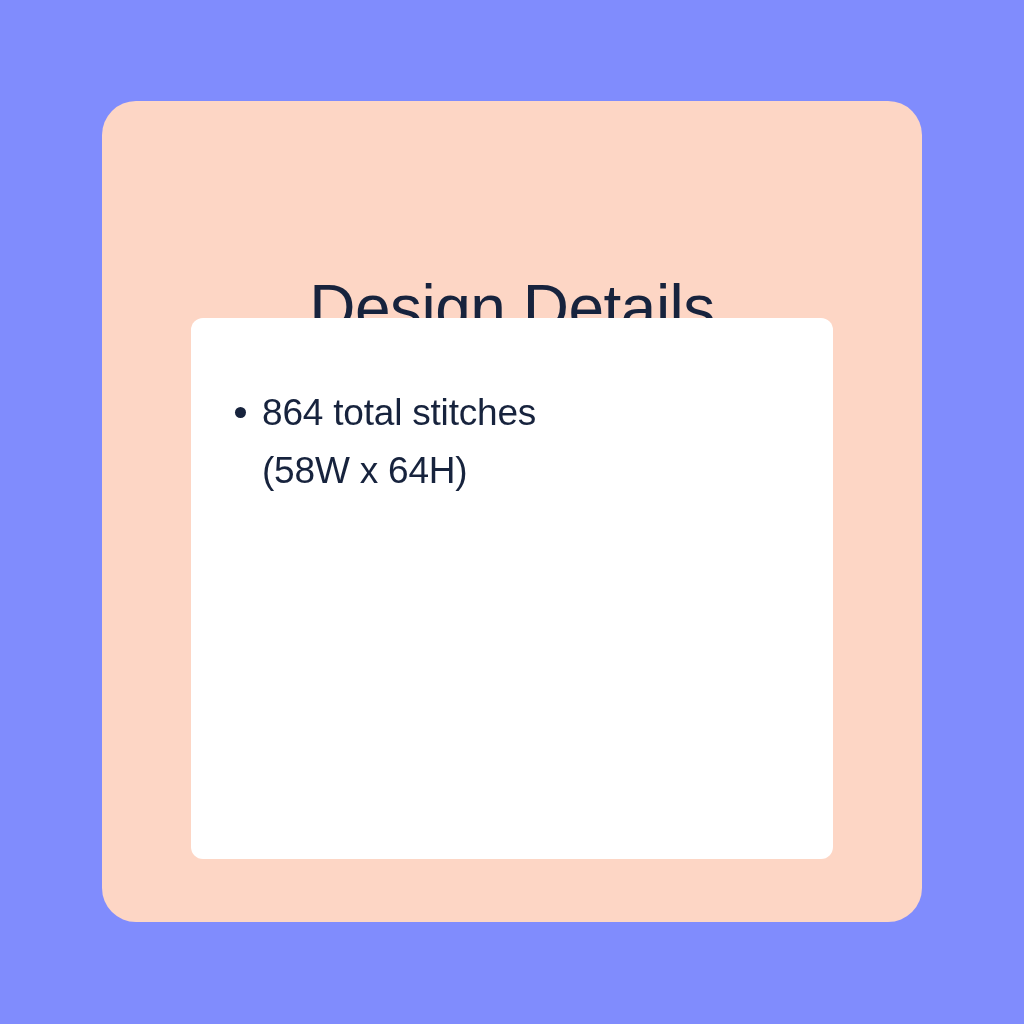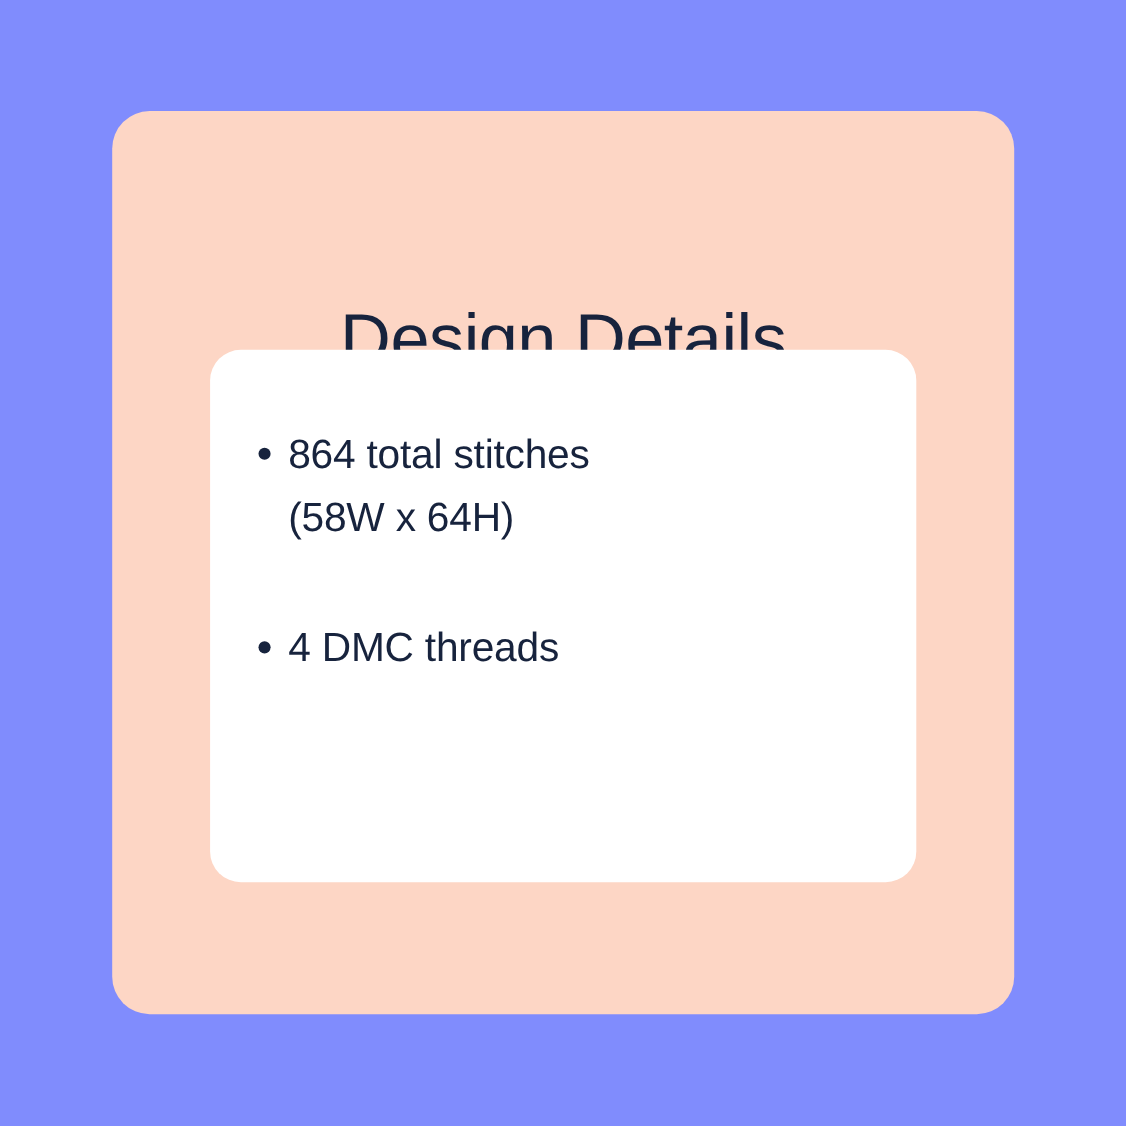--- a/index.html
+++ b/index.html
@@ -49,23 +49,23 @@
     line-height: 1.1;
     white-space: nowrap;
   }
 
   
   .white-card {
     position: absolute;
     left: 89px;   
     top: 217px;   
     width: 642px; 
-    height: 484px;
+    height: 541px;
     background: #FFFFFF;
-    border-radius: 28px;
+    border-radius: 12px;
     overflow: hidden;
   }
 
   .bullet-list {
     position: absolute;
     left: 41px;   
     top: 66px;    
     right: 10px;
     list-style: none;
   }
@@ -110,24 +110,20 @@
 
     <div class="white-card">
       <ul class="bullet-list">
 
         <li class="bullet-item">
           <span class="bullet-dot"></span>
           <span class="bullet-text">864 total stitches
 (58W x 64H)</span>
         </li>
 
-        <li class="bullet-item">
-          <span class="bullet-dot"></span>
-          <span class="bullet-text">4 DMC threads</span>
-        </li>
 
 
       </ul>
     </div>
 
   </div>
 
 </div>
 
 </body></html>

